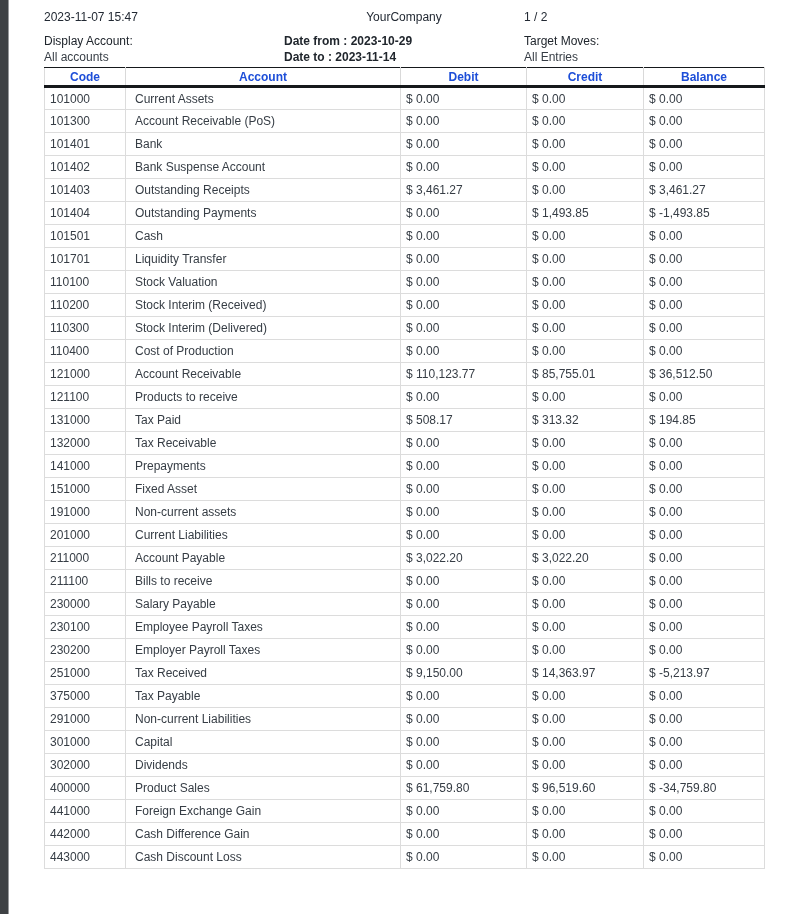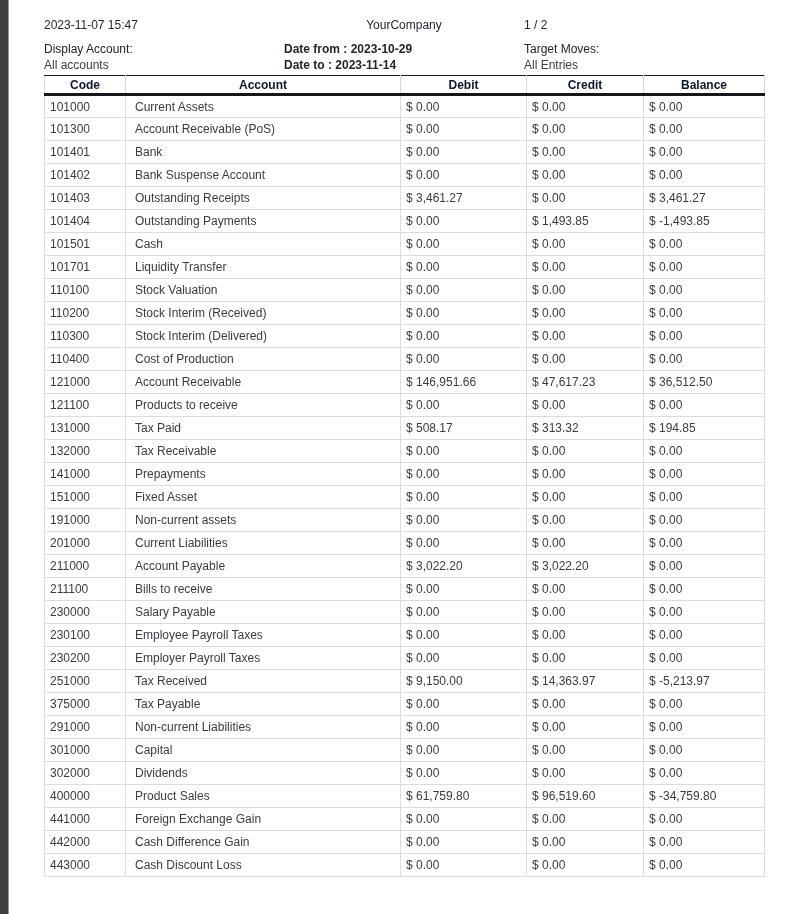--- a/index.html
+++ b/index.html
@@ -17,21 +17,21 @@
   .page {
     margin-left:10px;
     padding:0 36px 0 34px;
     width:790px;
   }
   .report-header {
     display:flex; align-items:flex-start;
     padding-top:10px;
     font-size:12px; color:#222933;
   }
-  .report-header > span { flex:1;margin-top:8px; }
+  .report-header > span { flex:1; }
   .rh-center { text-align:center; }
   .rh-right  { text-align:left; }
   .report-title {
     margin-top:22px;
     font-size:23px; font-weight:400; color:#14181d;
     letter-spacing:-0.2px; line-height:28px;
   }
   .filters {
     display:flex; margin-top:9px;
     font-size:12px; line-height:16px; color:#363d45;
@@ -41,21 +41,21 @@
   .fline  { font-weight:700; color:#20262d; white-space:nowrap; }
   .fline .fval { font-weight:700; }
   table.trial {
     width:720px; margin-top:2px;
     border-collapse:collapse; table-layout:fixed;
     font-size:12px; color:#363d45;
     border-left:1px solid #dcdcdc;
   }
   table.trial thead th {
     height:19px;
-    font-weight:700; color:#0f172a; 
+    font-weight:700; color:#1d4ed8; 
     border-top:1px solid #15181b;
     border-bottom:3px solid #15181b;
     border-right:1px solid #d9d9d9;
     padding:0 0;
   }
   table.trial tbody td {
     height:23px;
     border-bottom:1px solid #dcdcdc;
     border-right:1px solid #dcdcdc;
     padding:0 4px 0 5px;
@@ -215,22 +215,22 @@
           <td class="c-code">110400</td>
           <td class="c-account">Cost of Production</td>
           <td class="c-debit">$ 0.00</td>
           <td class="c-credit">$ 0.00</td>
           <td class="c-balance">$ 0.00</td>
         </tr>
 
         <tr>
           <td class="c-code">121000</td>
           <td class="c-account">Account Receivable</td>
-          <td class="c-debit">$ 146,951.66</td>
-          <td class="c-credit">$ 47,617.23</td>
+          <td class="c-debit">$ 110,123.77</td>
+          <td class="c-credit">$ 85,755.01</td>
           <td class="c-balance">$ 36,512.50</td>
         </tr>
 
         <tr>
           <td class="c-code">121100</td>
           <td class="c-account">Products to receive</td>
           <td class="c-debit">$ 0.00</td>
           <td class="c-credit">$ 0.00</td>
           <td class="c-balance">$ 0.00</td>
         </tr>

